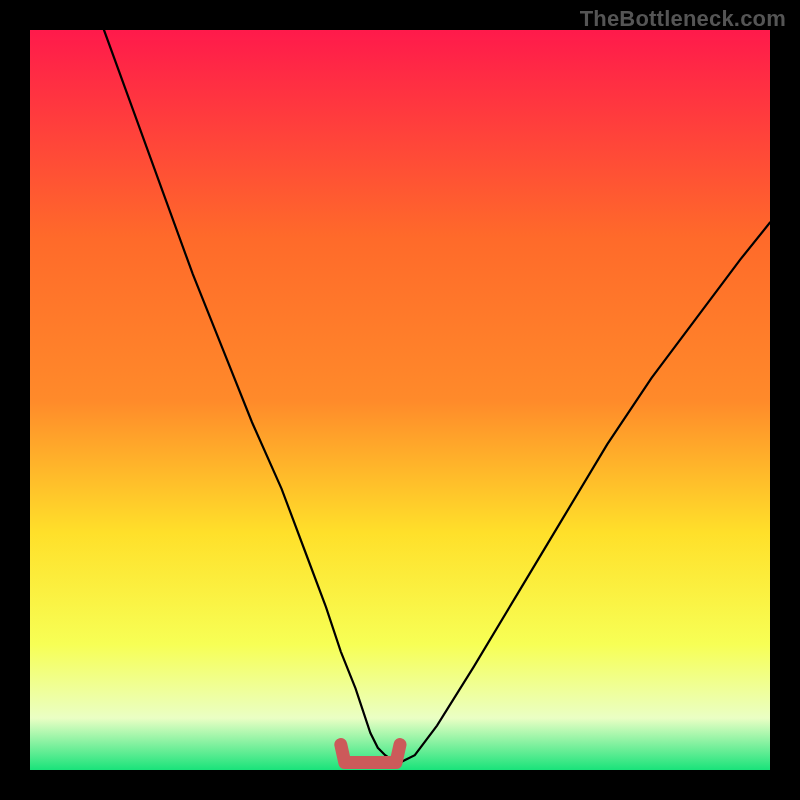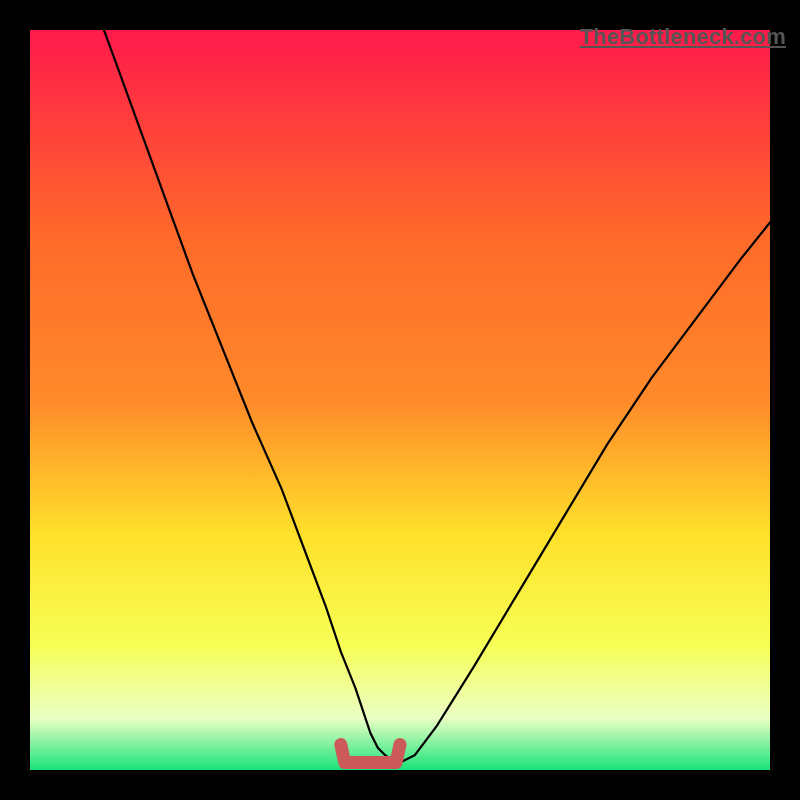--- a/index.html
+++ b/index.html
@@ -20,28 +20,27 @@
   .plot-area {
     position: absolute;
     left: 30px;
     top: 30px;
     width: 740px;
     height: 740px;
     overflow: hidden;
   }
   .watermark {
     position: absolute;
-    top: 24px;
+    top: 6px;
     right: 14px;
     color: #555;
     font-size: 22px;
     font-weight: 600;
     letter-spacing: 0.2px;
     user-select: none;
-    text-decoration: underline;
   }
   svg { display: block; }
 </style>
 </head>
 <body>
 
 <div class="frame">
 
   <div class="plot-area">
     <svg id="chart-svg" width="740" height="740" viewBox="0 0 740 740">

